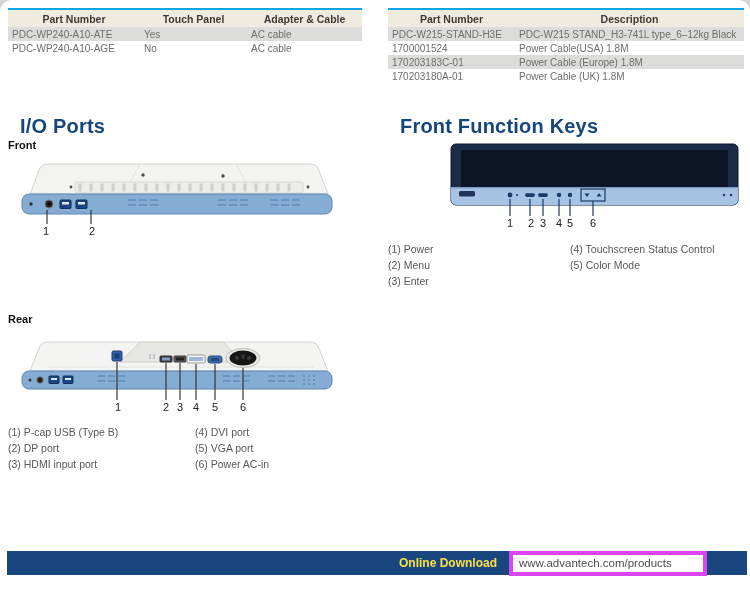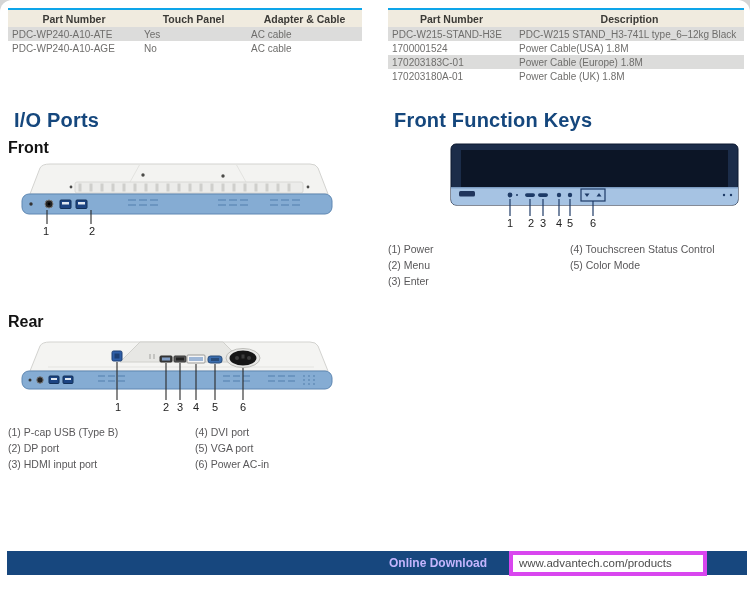--- a/index.html
+++ b/index.html
@@ -23,43 +23,43 @@
   table.spec td {
     color:#6f6e6c; font-size:10px; padding:1px 4px; height:12px;
     white-space:nowrap; overflow:hidden;
   }
   table.spec tr.alt td { background:#dcdcdb; }
   #table-left  { left:8px;  top:8px; width:354px; }
   #table-right { left:388px; top:8px; width:356px; }
 
   
   h2.section {
-    position:absolute; margin:6px; font-size:20px; font-weight:bold;
+    position:absolute; margin:12px; font-size:20px; font-weight:bold;
     color:#15477d; letter-spacing:0.2px;
   }
   h3.sub {
-    position:absolute; margin:0; font-size:16px; font-weight:bold; color:#121212;
+    position:absolute; margin:0; font-size:11px; font-weight:bold; color:#121212;
   }
 
   
   .fig { position:absolute; }
   .fig svg { display:block; }
   .callout-num { font-size:11px; fill:#222; }
 
   
   .labels { position:absolute; }
   .label-line { font-size:10.5px; color:#59585a; line-height:16px; white-space:nowrap; }
 
   
   .footer-bar {
     position:absolute; left:7px; top:551px; width:740px; height:24px;
     background:#17477e; display:flex; align-items:center; justify-content:flex-end;
     box-sizing:border-box; padding-right:40px;
   }
-  .footer-label { color:#c4b5fd; font-size:12px; font-weight:bold; margin-right:22px; }
+  .footer-label { color:#fde047; font-size:12px; font-weight:bold; margin-right:12px; }
   .footer-url {
     background:#ffffff; border:4px solid #d946ef; width:178px; height:17px;
     line-height:17px; font-size:11.5px; color:#4c4c4c; padding:0 6px;
     box-sizing:content-box; overflow:hidden; white-space:nowrap;
   }
 </style>
 </head>
 <body>
 
 <div class="page">

